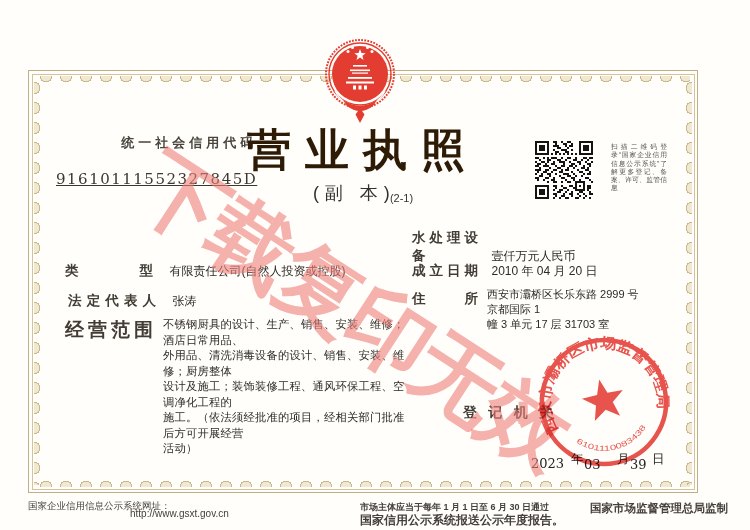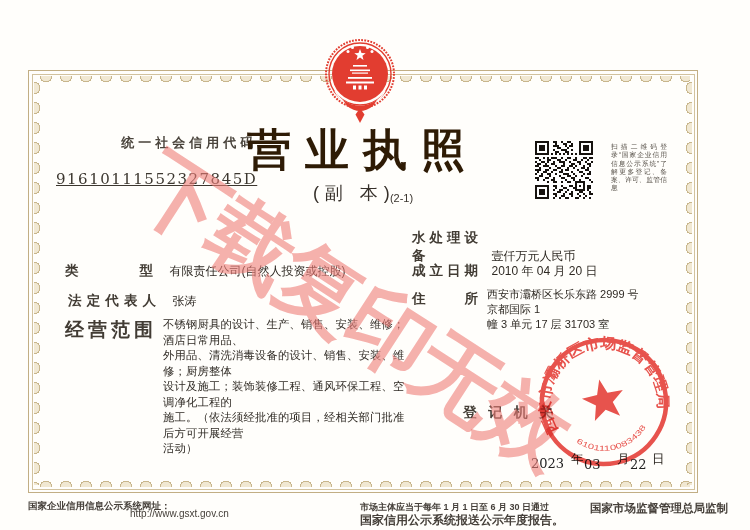--- a/index.html
+++ b/index.html
@@ -61,21 +61,21 @@
   .seal{position:absolute;left:534px;top:332px;width:140px;height:140px;z-index:60;
         opacity:0.9;mix-blend-mode:multiply;}
   .watermark{position:absolute;left:178px;top:128px;z-index:50;white-space:nowrap;
              transform:rotate(33deg);transform-origin:0 0;
              font-size:86px;font-weight:bold;letter-spacing:-4px;
              color:rgba(238,125,120,0.60);pointer-events:none;
              font-family:"Liberation Serif","DejaVu Serif",serif;}
 
   
   .foot{position:absolute;z-index:10;color:#46403a;}
-  .foot-left-label{left:28px;top:500px;font-size:9.5px;font-weight:bold;text-align:right;}
+  .foot-left-label{left:28px;top:500px;font-size:9.5px;font-weight:normal;text-align:right;}
   .foot-left-url{left:130px;top:508px;font-size:10px;font-family:"Liberation Sans",sans-serif;}
   .foot-mid1{left:360px;top:501px;font-size:9px;font-weight:bold;}
   .foot-mid2{left:360px;top:512px;font-size:12px;font-weight:bold;}
   .foot-right{left:590px;top:501px;font-size:11.5px;font-weight:bold;}
 </style>
 </head>
 <body>
 
 <div id="page">
 
@@ -201,21 +201,21 @@
     <div class="addr-line">幢 3 单元 17 层 31703 室</div>
   </div>
 
   <div class="regauth">
     <span class="flabel">登记机关</span>
   </div>
   <span class="dt num" style="left:531px;top:456px;">2023</span>
   <span class="dt" style="left:571px;top:451px;">年</span>
   <span class="dt num" style="left:584px;top:457px;">03</span>
   <span class="dt" style="left:617px;top:451px;">月</span>
-  <span class="dt num" style="left:630px;top:457px;">22</span>
+  <span class="dt num" style="left:630px;top:457px;">39</span>
   <span class="dt" style="left:652px;top:451px;">日</span>
 
   <div class="seal">
     <svg width="140" height="140" viewBox="0 0 140 140">
       <defs>
         <path id="sealTopArc" d="M 20.3,91.1 A 54,54 0 1 1 119.7,91.1"></path>
         <path id="sealBottomArc" d="M 33,102 A 49,49 0 0 0 107,102"></path>
       </defs>
       <g transform="rotate(-12 70 70)" fill="#e5403a">
         <circle cx="70" cy="70" r="62" fill="none" stroke="#e5403a" stroke-width="4.5"></circle>

